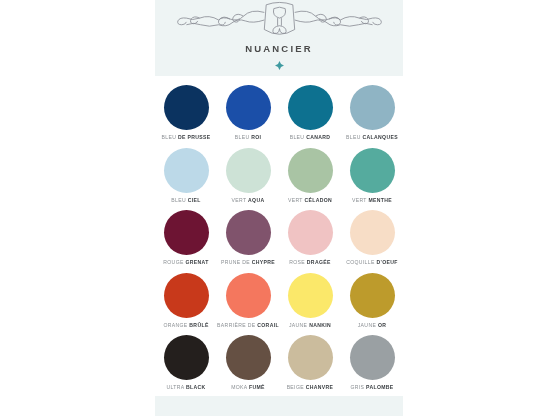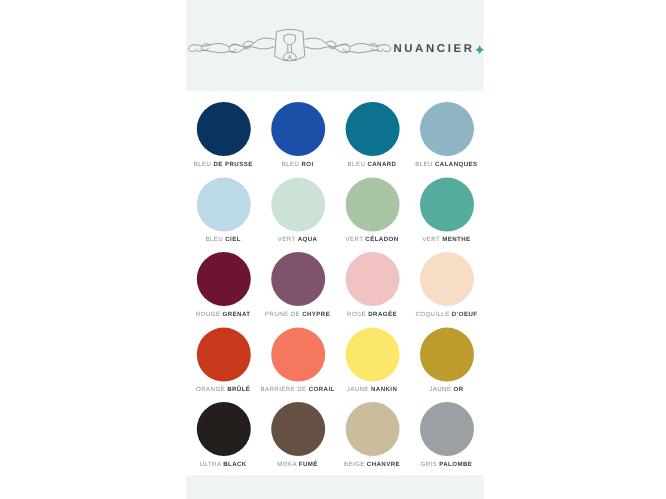--- a/index.html
+++ b/index.html
@@ -37,21 +37,21 @@
     background: #eef4f4;
   }
   
   .header {
     position: absolute;
     left: 155px;
     top: 0;
     width: 248px;
     height: 76px;
     display: flex;
-    flex-direction: row;
+    flex-direction: column;
     align-items: center;
     justify-content: flex-start;
   }
   .ornament {
     margin-top: 1px;
     height: 38px;
     display: block;
   }
   .doc-title {
     margin-top: 4px;

